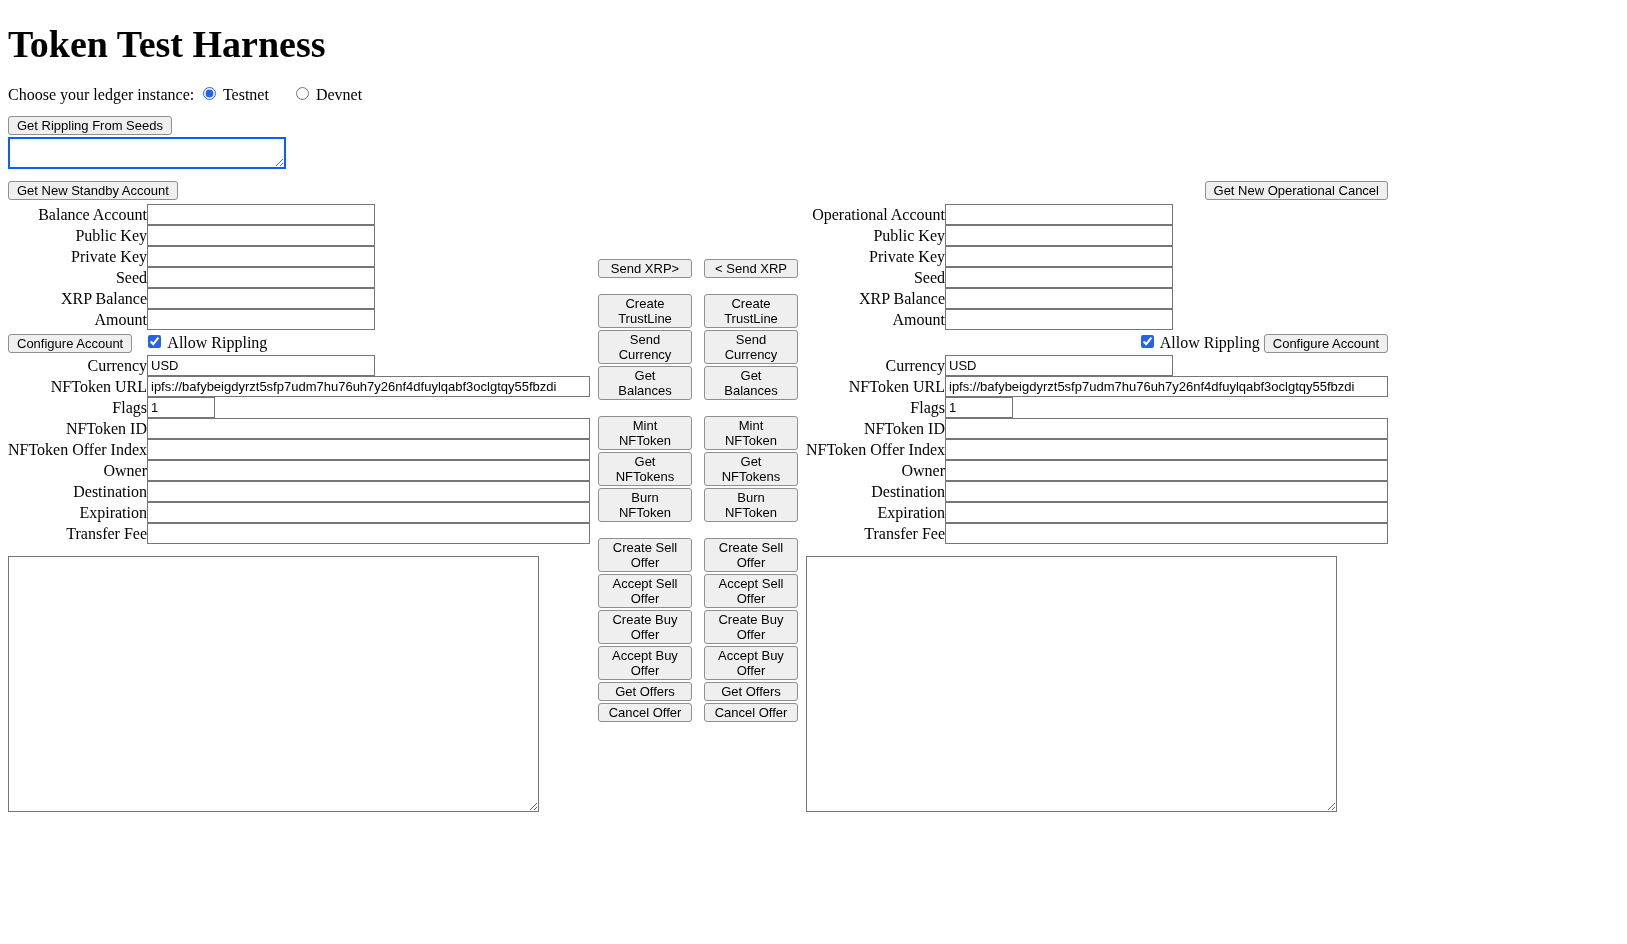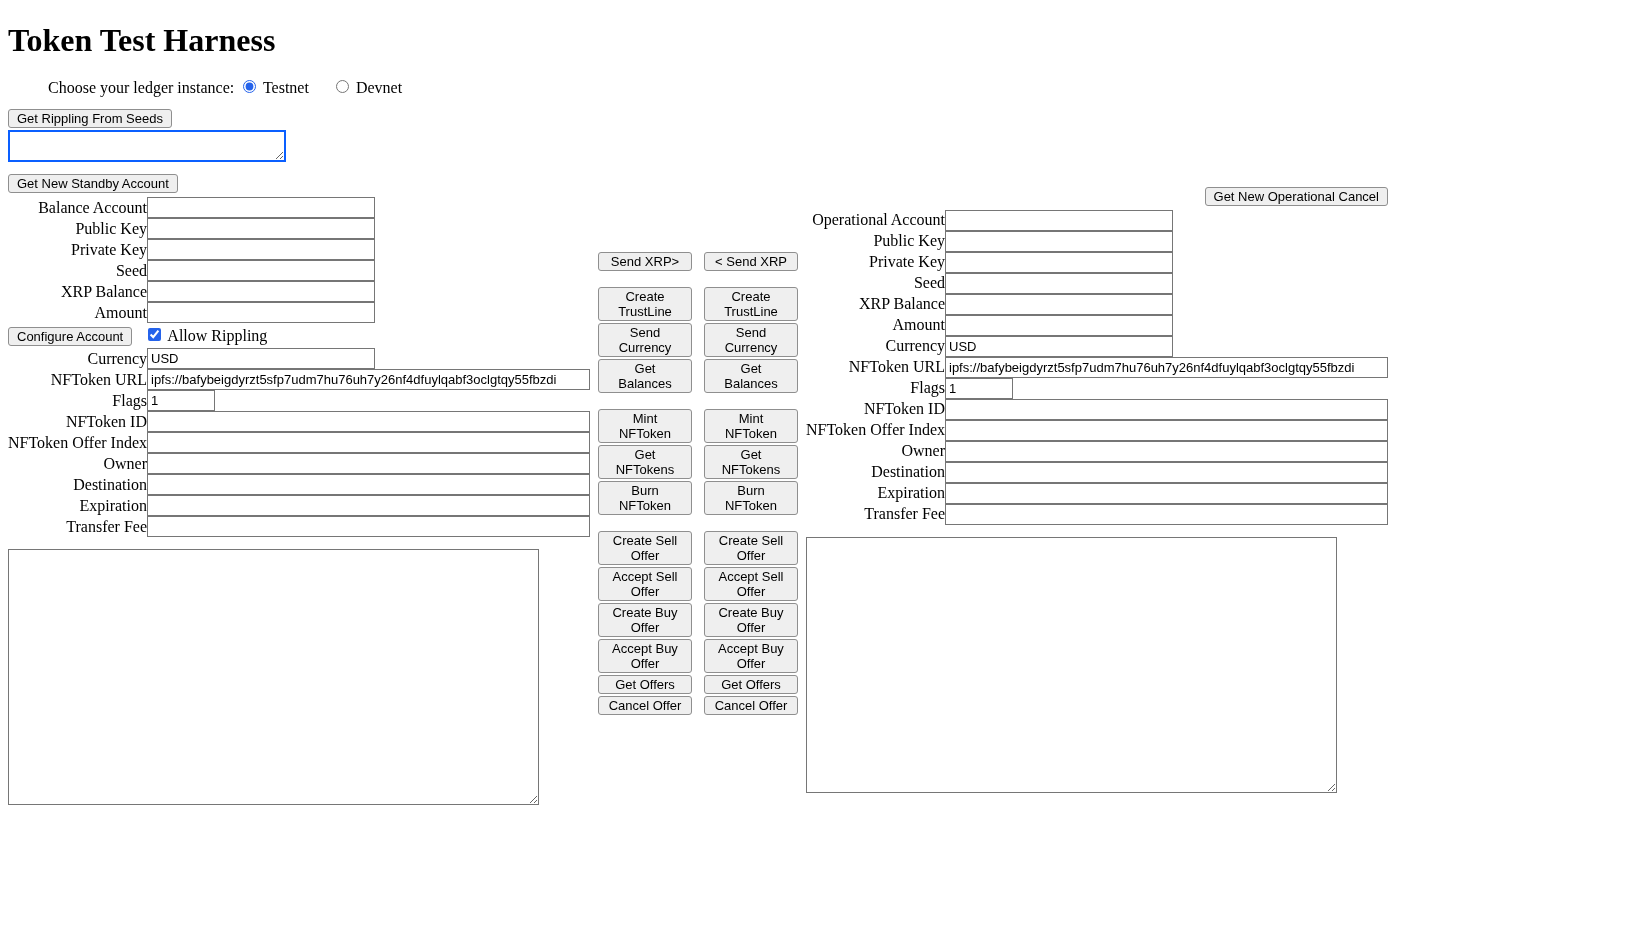--- a/index.html
+++ b/index.html
@@ -3,27 +3,26 @@
 <meta charset="utf-8">
 <style>
   body {
     font-family: "Times New Roman", Times, serif;
     margin: 8px;
     font-size: 16px;
     color: #000;
     background: #fff;
   }
   h1 {
-    font-size: 32px;
+    font-size: 38px;
     font-weight: bold;
     margin: 14px 0 18px 0;
   }
   .ledger-line {
     margin-bottom: 12px;
-    margin-left: 40px;
   }
   .ledger-line label {
     margin-right: 10px;
   }
   button {
     font-family: Arial, sans-serif;
     font-size: 13px;
     padding: 1px 8px;
     background: #efefef;
     border: 1px solid #8f8f8f;
@@ -292,20 +291,29 @@
           <td colspan="2"><input type="text" class="std-input" value="" style=""></td>
           </tr>
       <tr>
             <td class="label-cell">XRP Balance</td>
           <td colspan="2"><input type="text" class="std-input" value="" style=""></td>
           </tr>
       <tr>
             <td class="label-cell">Amount</td>
           <td colspan="2"><input type="text" class="std-input" value="" style=""></td>
           </tr>
+      <tr class="configure-row">
+          <td></td>
+          <td></td>
+          <td style="text-align:right; white-space:nowrap;">
+            <input type="checkbox" checked="" style="">
+            <span>Allow Rippling</span>
+            <button>Configure Account</button>
+          </td>
+          </tr>
       <tr>
             <td class="label-cell">Currency</td>
           <td colspan="2"><input type="text" class="std-input" value="USD" style=""></td>
           </tr>
       <tr>
             <td class="label-cell">NFToken URL</td>
           <td colspan="2"><input type="text" class="wide-input-r" value="ipfs://bafybeigdyrzt5sfp7udm7hu76uh7y26nf4dfuylqabf3oclgtqy55fbzdi" style=""></td>
           </tr>
       <tr>
             <td class="label-cell">Flags</td>

